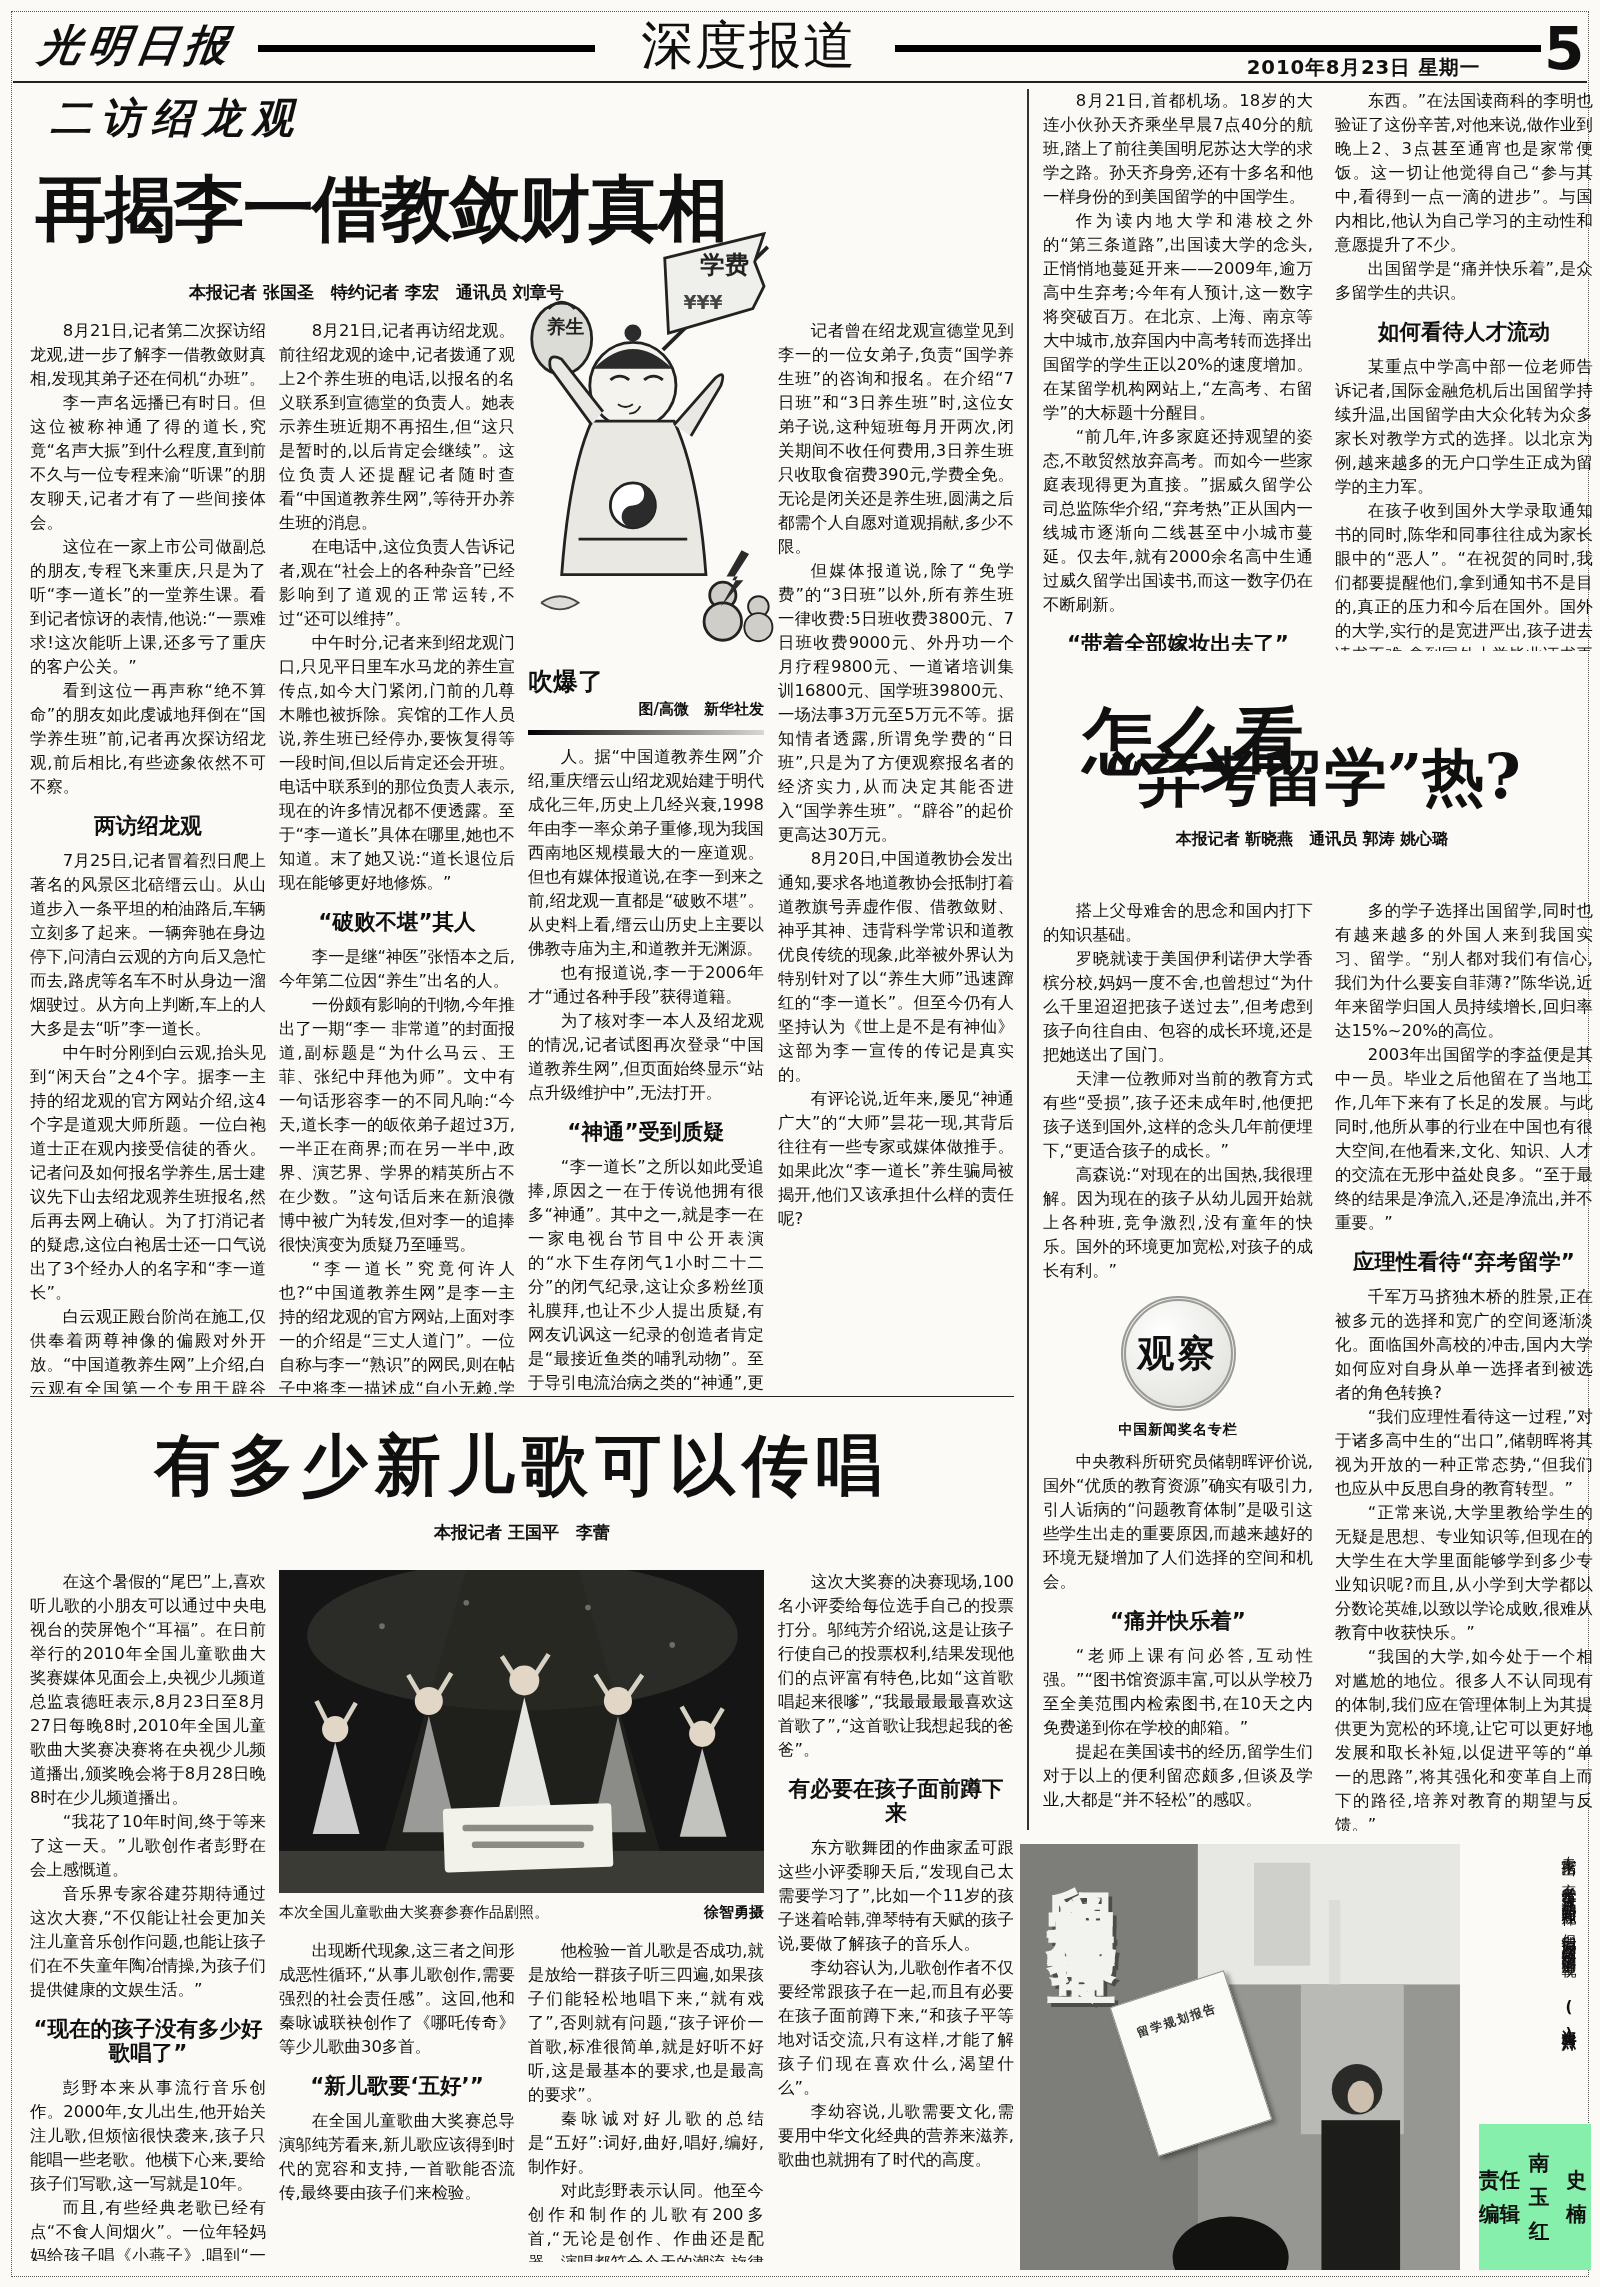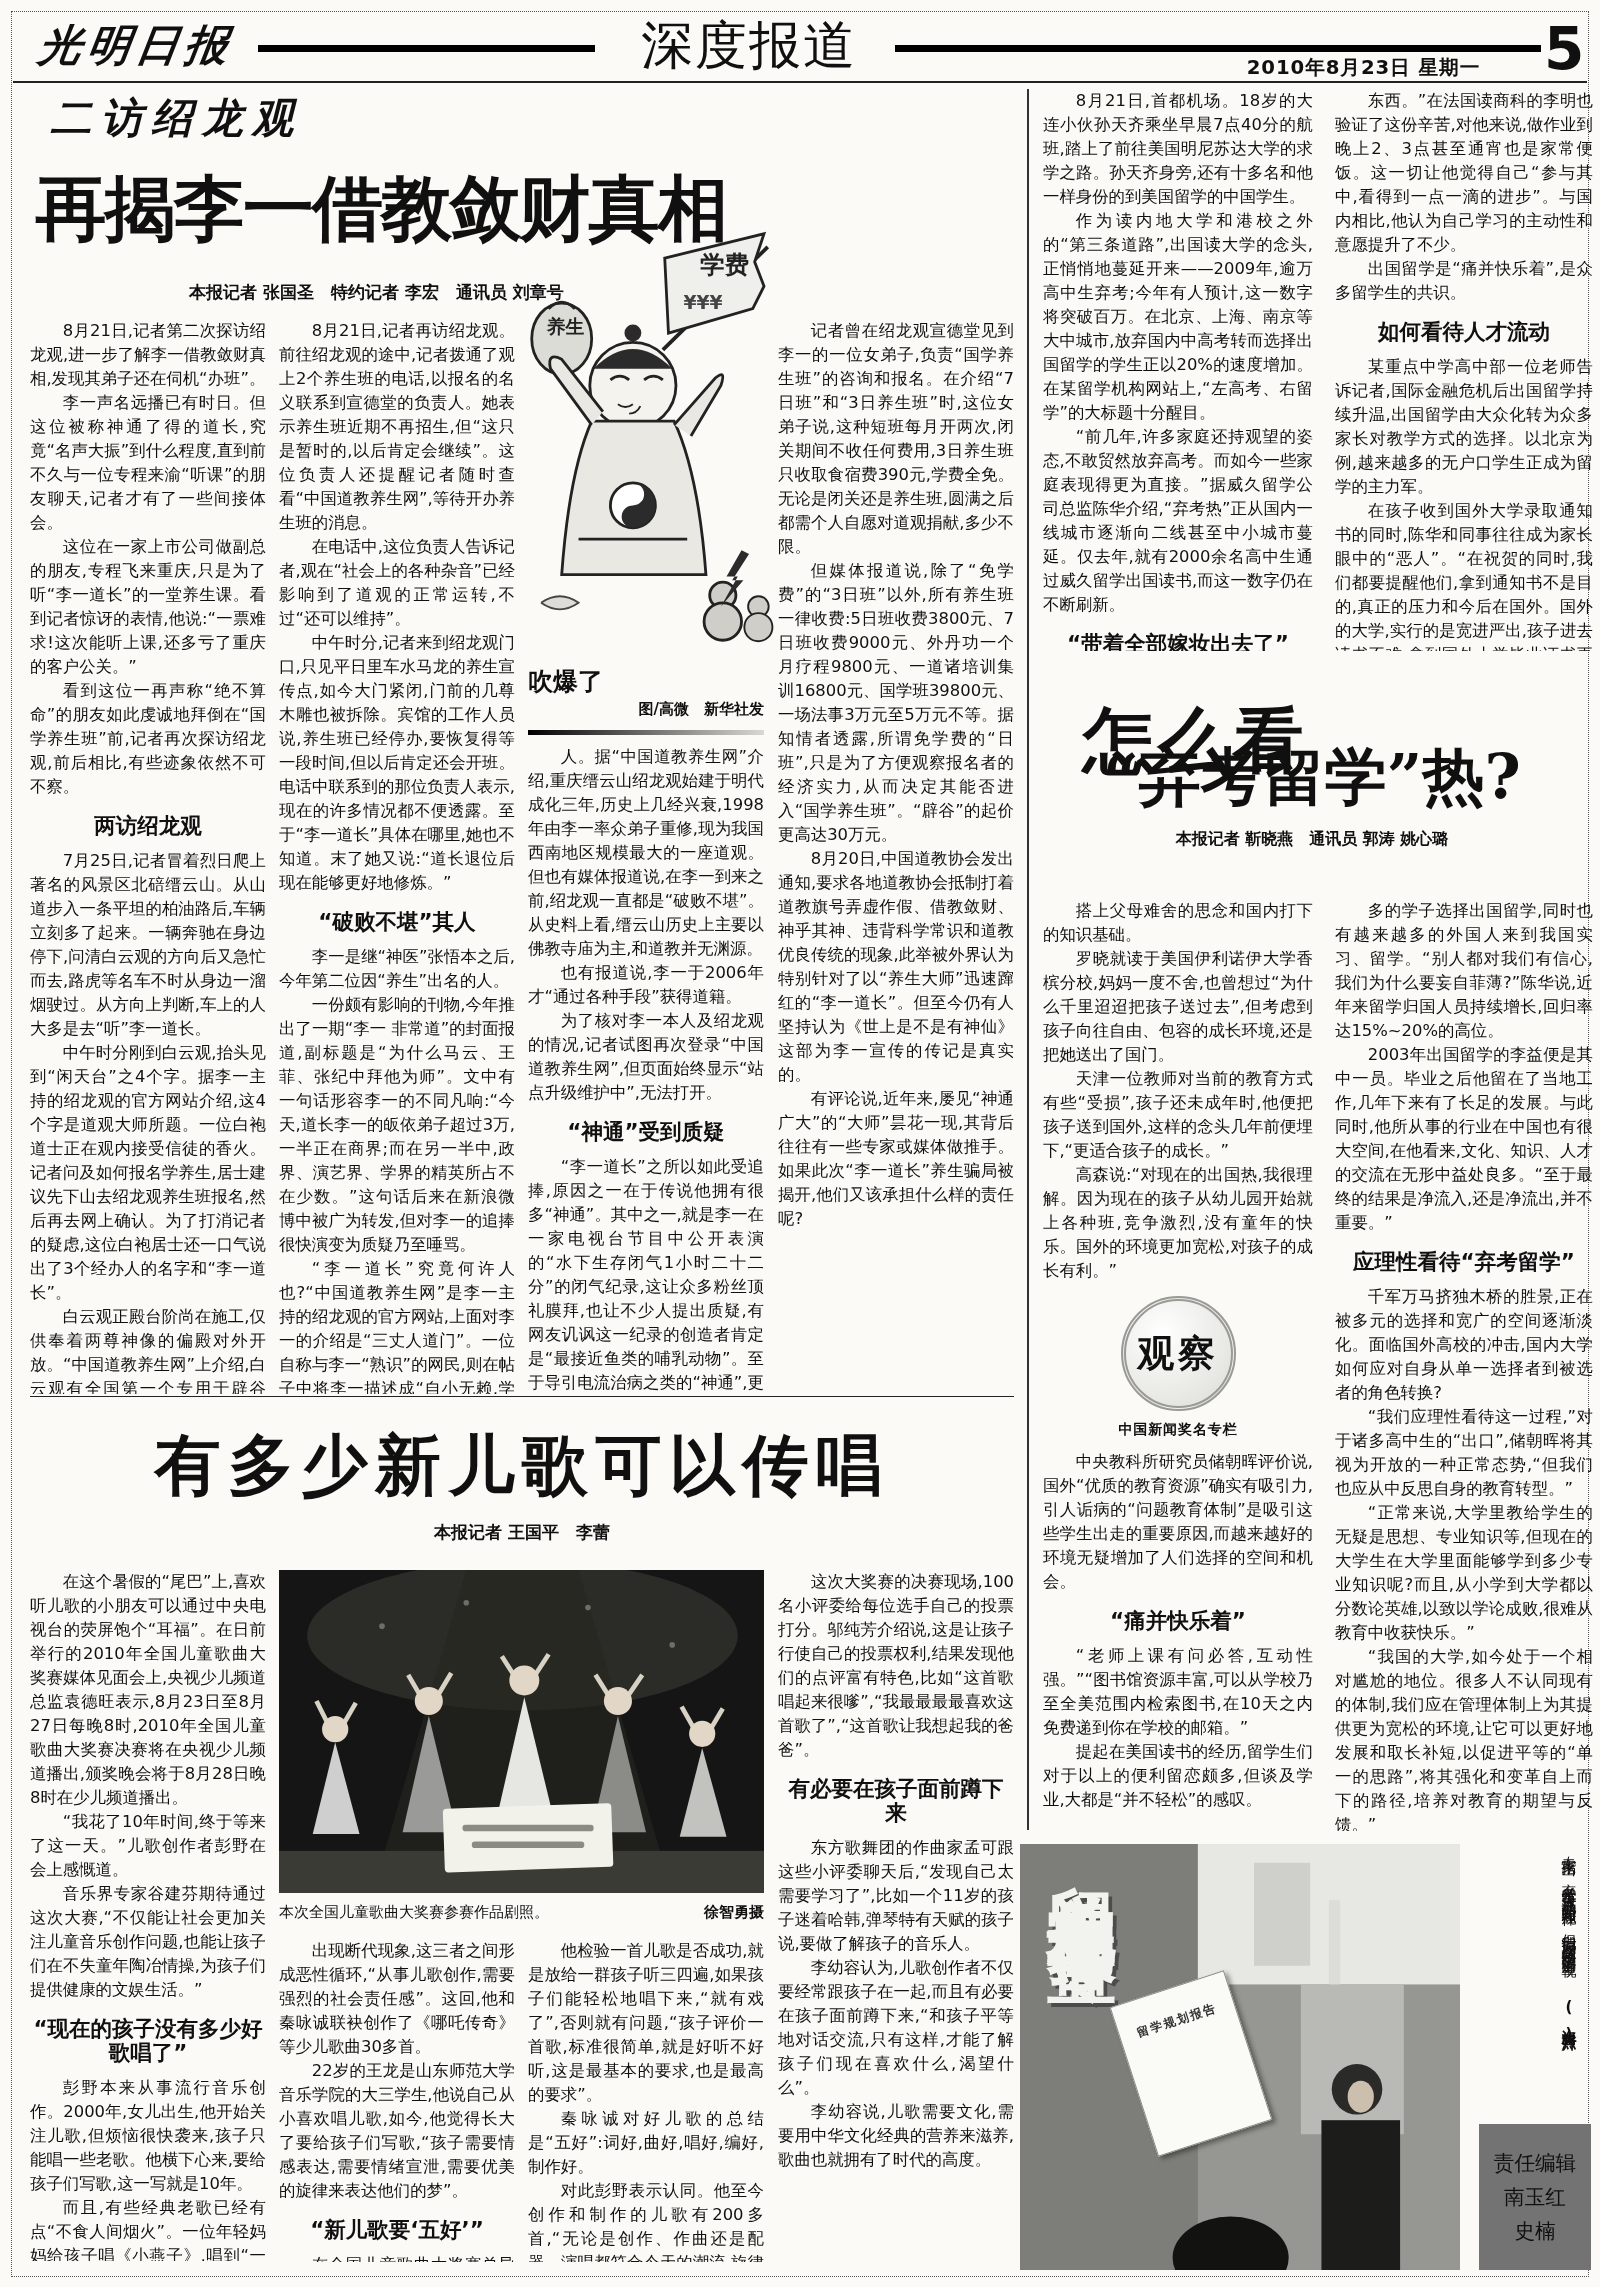--- a/index.html
+++ b/index.html
@@ -57,23 +57,23 @@
   .a2-sign{position:absolute;left:17px;top:-13px;writing-mode:vertical-rl;text-orientation:upright;
         font-weight:900;font-size:69px;color:#f2f2ee;text-shadow:3.7px 3.7px 0 #4c4c4a;letter-spacing:7.5px;}
   .a2-book{position:absolute;left:111px;top:141px;width:120px;height:157px;background:#fafaf7;
         border:0.9px solid #8a8a86;transform:rotate(-18deg);box-shadow:2.8px 3.7px 5.6px rgba(0,0,0,.4);
         display:flex;align-items:flex-start;justify-content:center;padding-top:24px;box-sizing:border-box;}
   .a2-book span{transform:rotate(0);font-size:12px;font-weight:bold;color:#333;letter-spacing:1.9px;}
   .a2-vcap{position:absolute;left:438px;top:1755px;height:370px;width:111px;
         writing-mode:vertical-rl;text-orientation:upright;font-size:15px;line-height:23.4px;
         letter-spacing:1.9px;text-align:justify;}
   .a2-vcap .note{font-weight:bold;margin-top:9.4px;}
-  .editor-box{position:absolute;left:448px;top:2035px;width:112px;height:146px;background:#737373;
-        display:flex;flex-direction:column;align-items:center;justify-content:center;
-        font-weight:400;font-size:20.6px;line-height:34px;}
+  .editor-box{position:absolute;left:448px;top:2035px;width:112px;height:146px;background:#86efac;
+        display:flex;flex-direction:row;align-items:center;justify-content:center;
+        font-weight:700;font-size:20.6px;line-height:34px;}
   
   .a3{position:absolute;left:30px;top:1396px;width:984px;height:871px;border-top:1.9px solid #222;}
   .a3-headline{position:absolute;left:0;top:24px;width:984px;text-align:center;
         font-family:"DejaVu Serif",serif;font-weight:900;font-size:66px;letter-spacing:7.5px;}
   .a3-byline{position:absolute;left:0;top:124px;width:984px;text-align:center;
         font-weight:bold;font-size:17px;}
   .a3-photo{position:absolute;left:249px;top:173px;width:485px;height:323px;overflow:hidden;}
   .a3-caption{position:absolute;left:249px;top:506px;width:485px;display:flex;
         justify-content:space-between;font-size:15px;}
   .a3-caption .credit{font-weight:bold;}
@@ -307,21 +307,20 @@
         </g>
       </svg>
     </div>
     <div class="a3-caption">
       <span>本次全国儿童歌曲大奖赛参赛作品剧照。</span>
       <span class="credit">徐智勇摄</span>
     </div>
 
     <div class="col" style="left:249px;top:542px;width:236px;height:323px">
         <p class="para">出现断代现象,这三者之间形成恶性循环,“从事儿歌创作,需要强烈的社会责任感”。这回,他和秦咏诚联袂创作了《哪吒传奇》等少儿歌曲30多首。</p>
-        <p class="para">22岁的王龙是山东师范大学音乐学院的大三学生,他说自己从小喜欢唱儿歌,如今,他觉得长大了要给孩子们写歌,“孩子需要情感表达,需要情绪宣泄,需要优美的旋律来表达他们的梦”。</p>
         <p class="subhead">“新儿歌要‘五好’”</p>
         <p class="para">在全国儿童歌曲大奖赛总导演邬纯芳看来,新儿歌应该得到时代的宽容和支持,一首歌能否流传,最终要由孩子们来检验。</p>
       </div>
     <div class="col" style="left:498px;top:542px;width:236px;height:323px">
         <p class="para">他检验一首儿歌是否成功,就是放给一群孩子听三四遍,如果孩子们能轻松地唱下来,“就有戏了”,否则就有问题,“孩子评价一首歌,标准很简单,就是好听不好听,这是最基本的要求,也是最高的要求”。</p>
         <p class="para">秦咏诚对好儿歌的总结是“五好”:词好,曲好,唱好,编好,制作好。</p>
         <p class="para">对此彭野表示认同。他至今创作和制作的儿歌有200多首,“无论是创作、作曲还是配器、演唱都符合今天的潮流,旋律简单、节奏明快,富有动感”。他也时刻关注孩子们的兴趣动向,以便把最新的信息融入儿歌创作中。</p>
       </div>
     <div class="col" style="left:748px;top:173px;width:236px;height:691px">
         <p class="para">这次大奖赛的决赛现场,100名小评委给每位选手自己的投票打分。邬纯芳介绍说,这是让孩子行使自己的投票权利,结果发现他们的点评富有特色,比如“这首歌唱起来很嗲”,“我最最最最喜欢这首歌了”,“这首歌让我想起我的爸爸”。</p>

